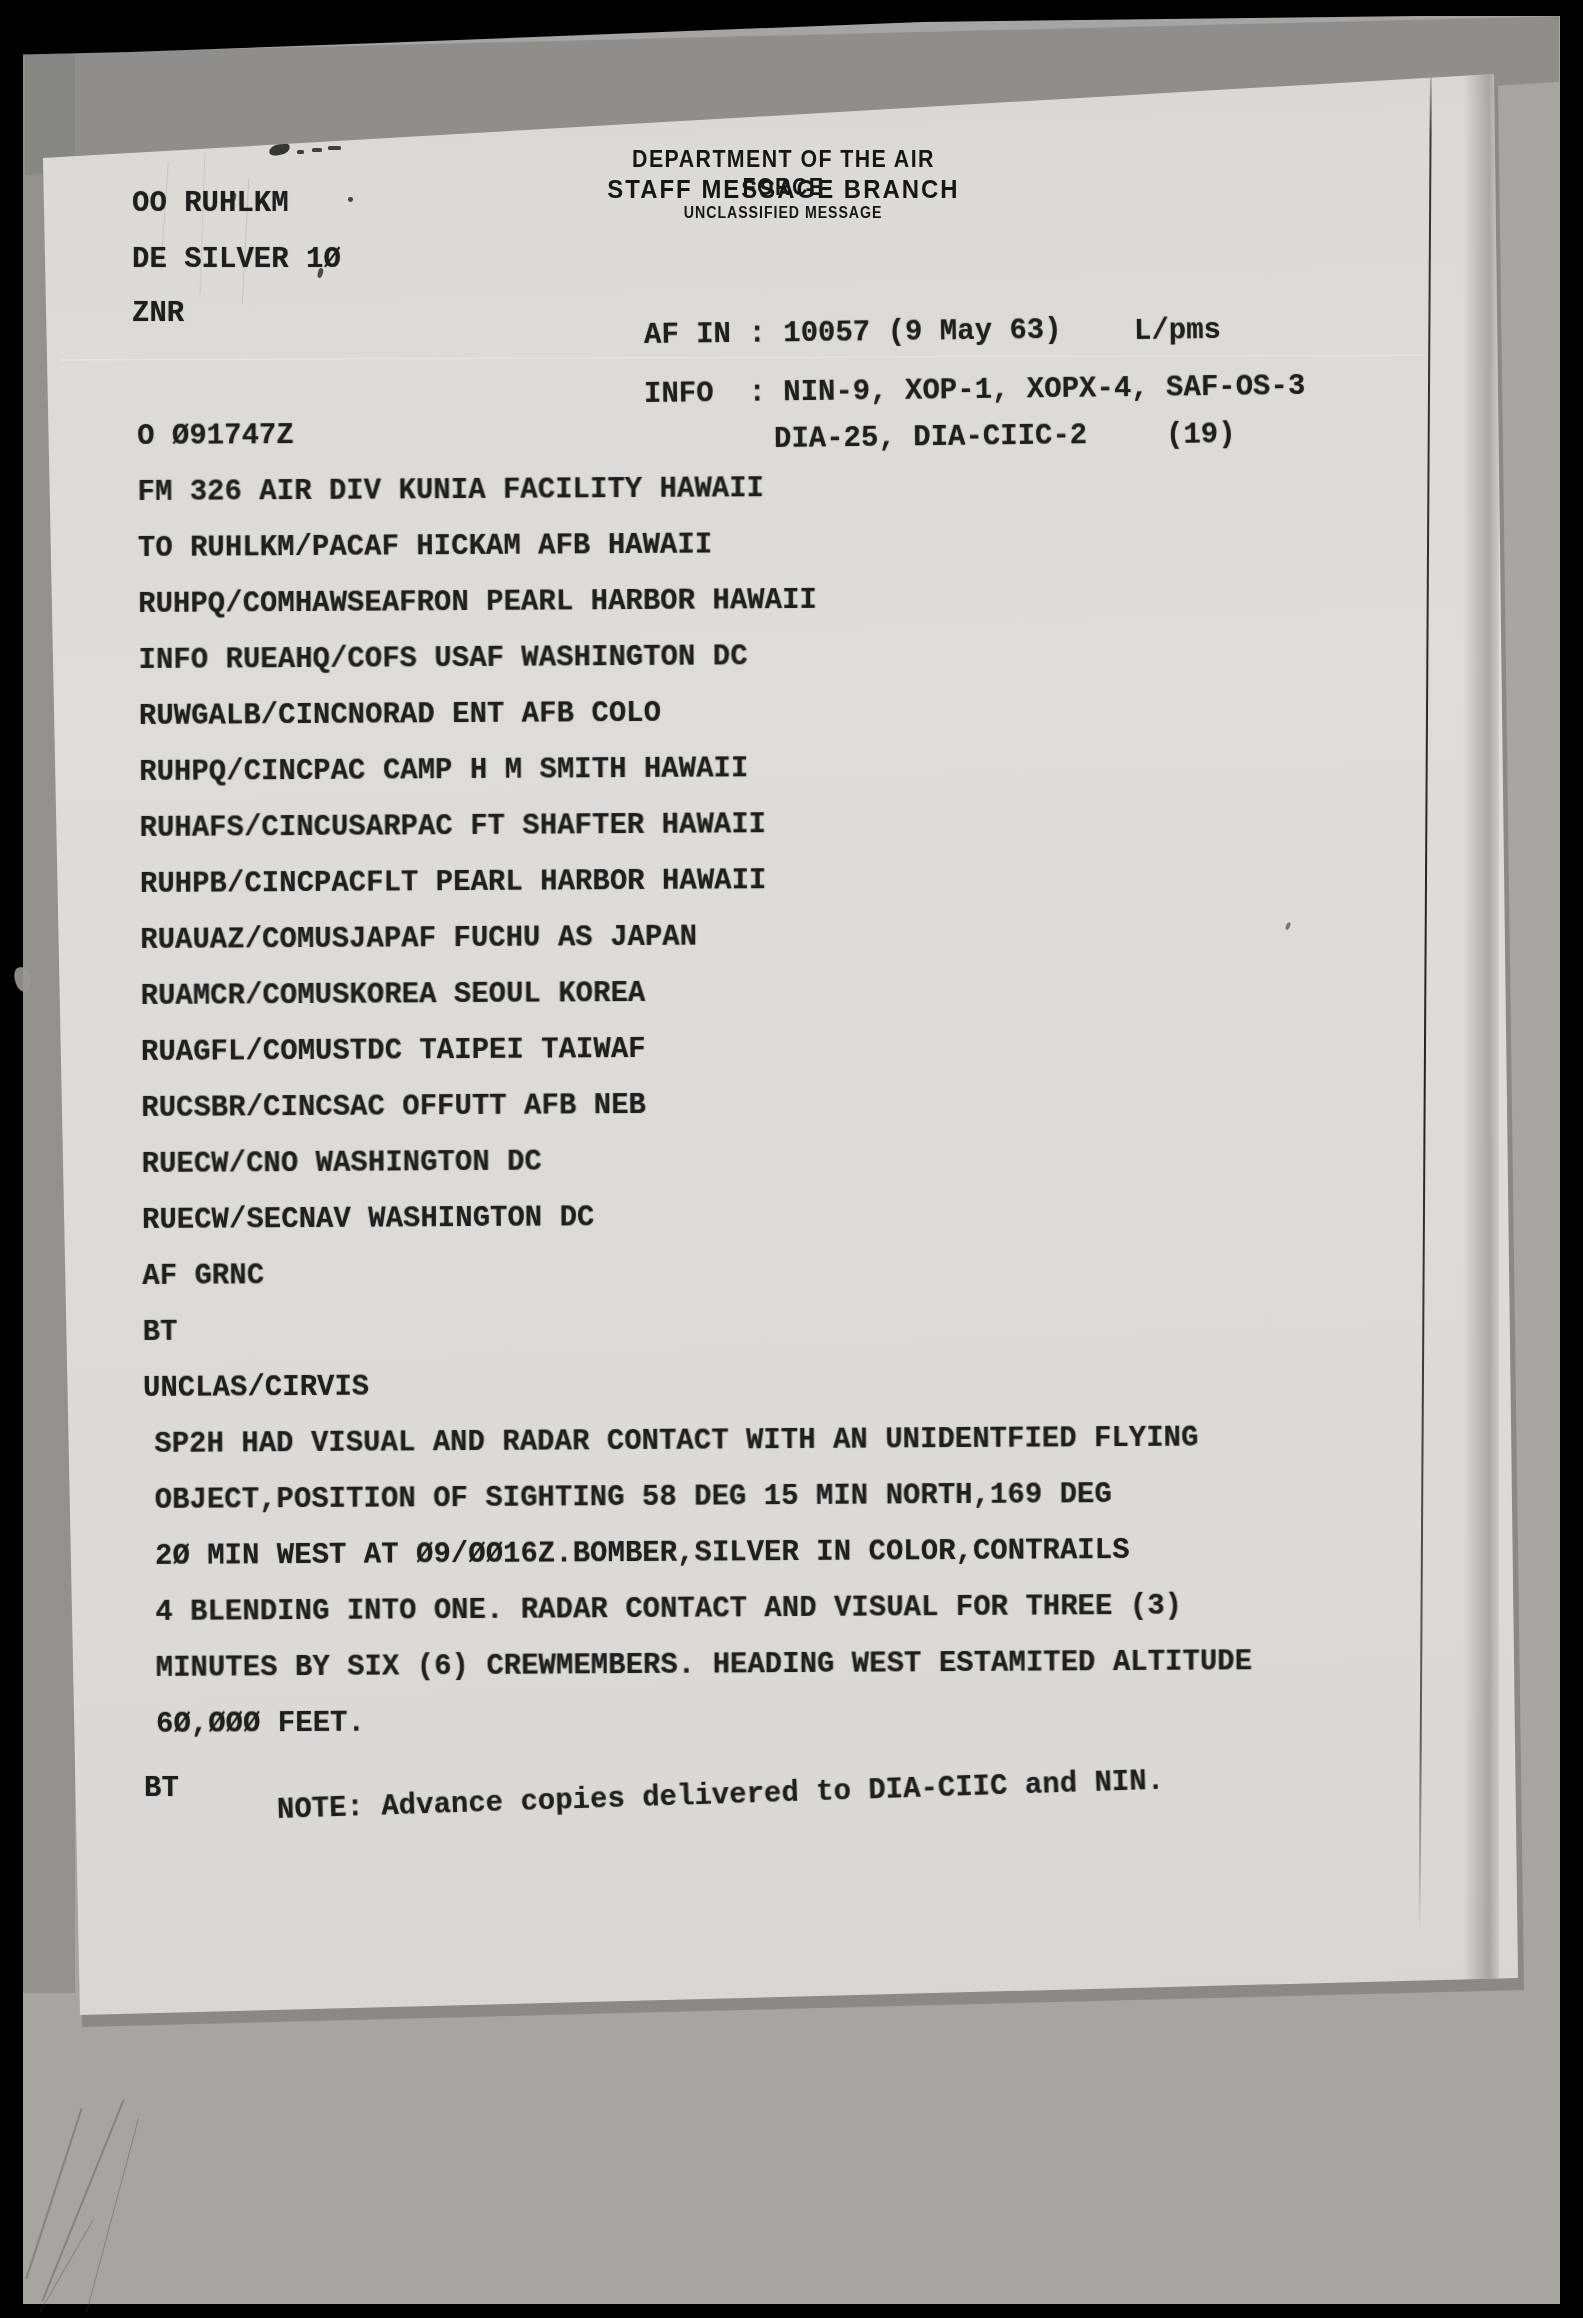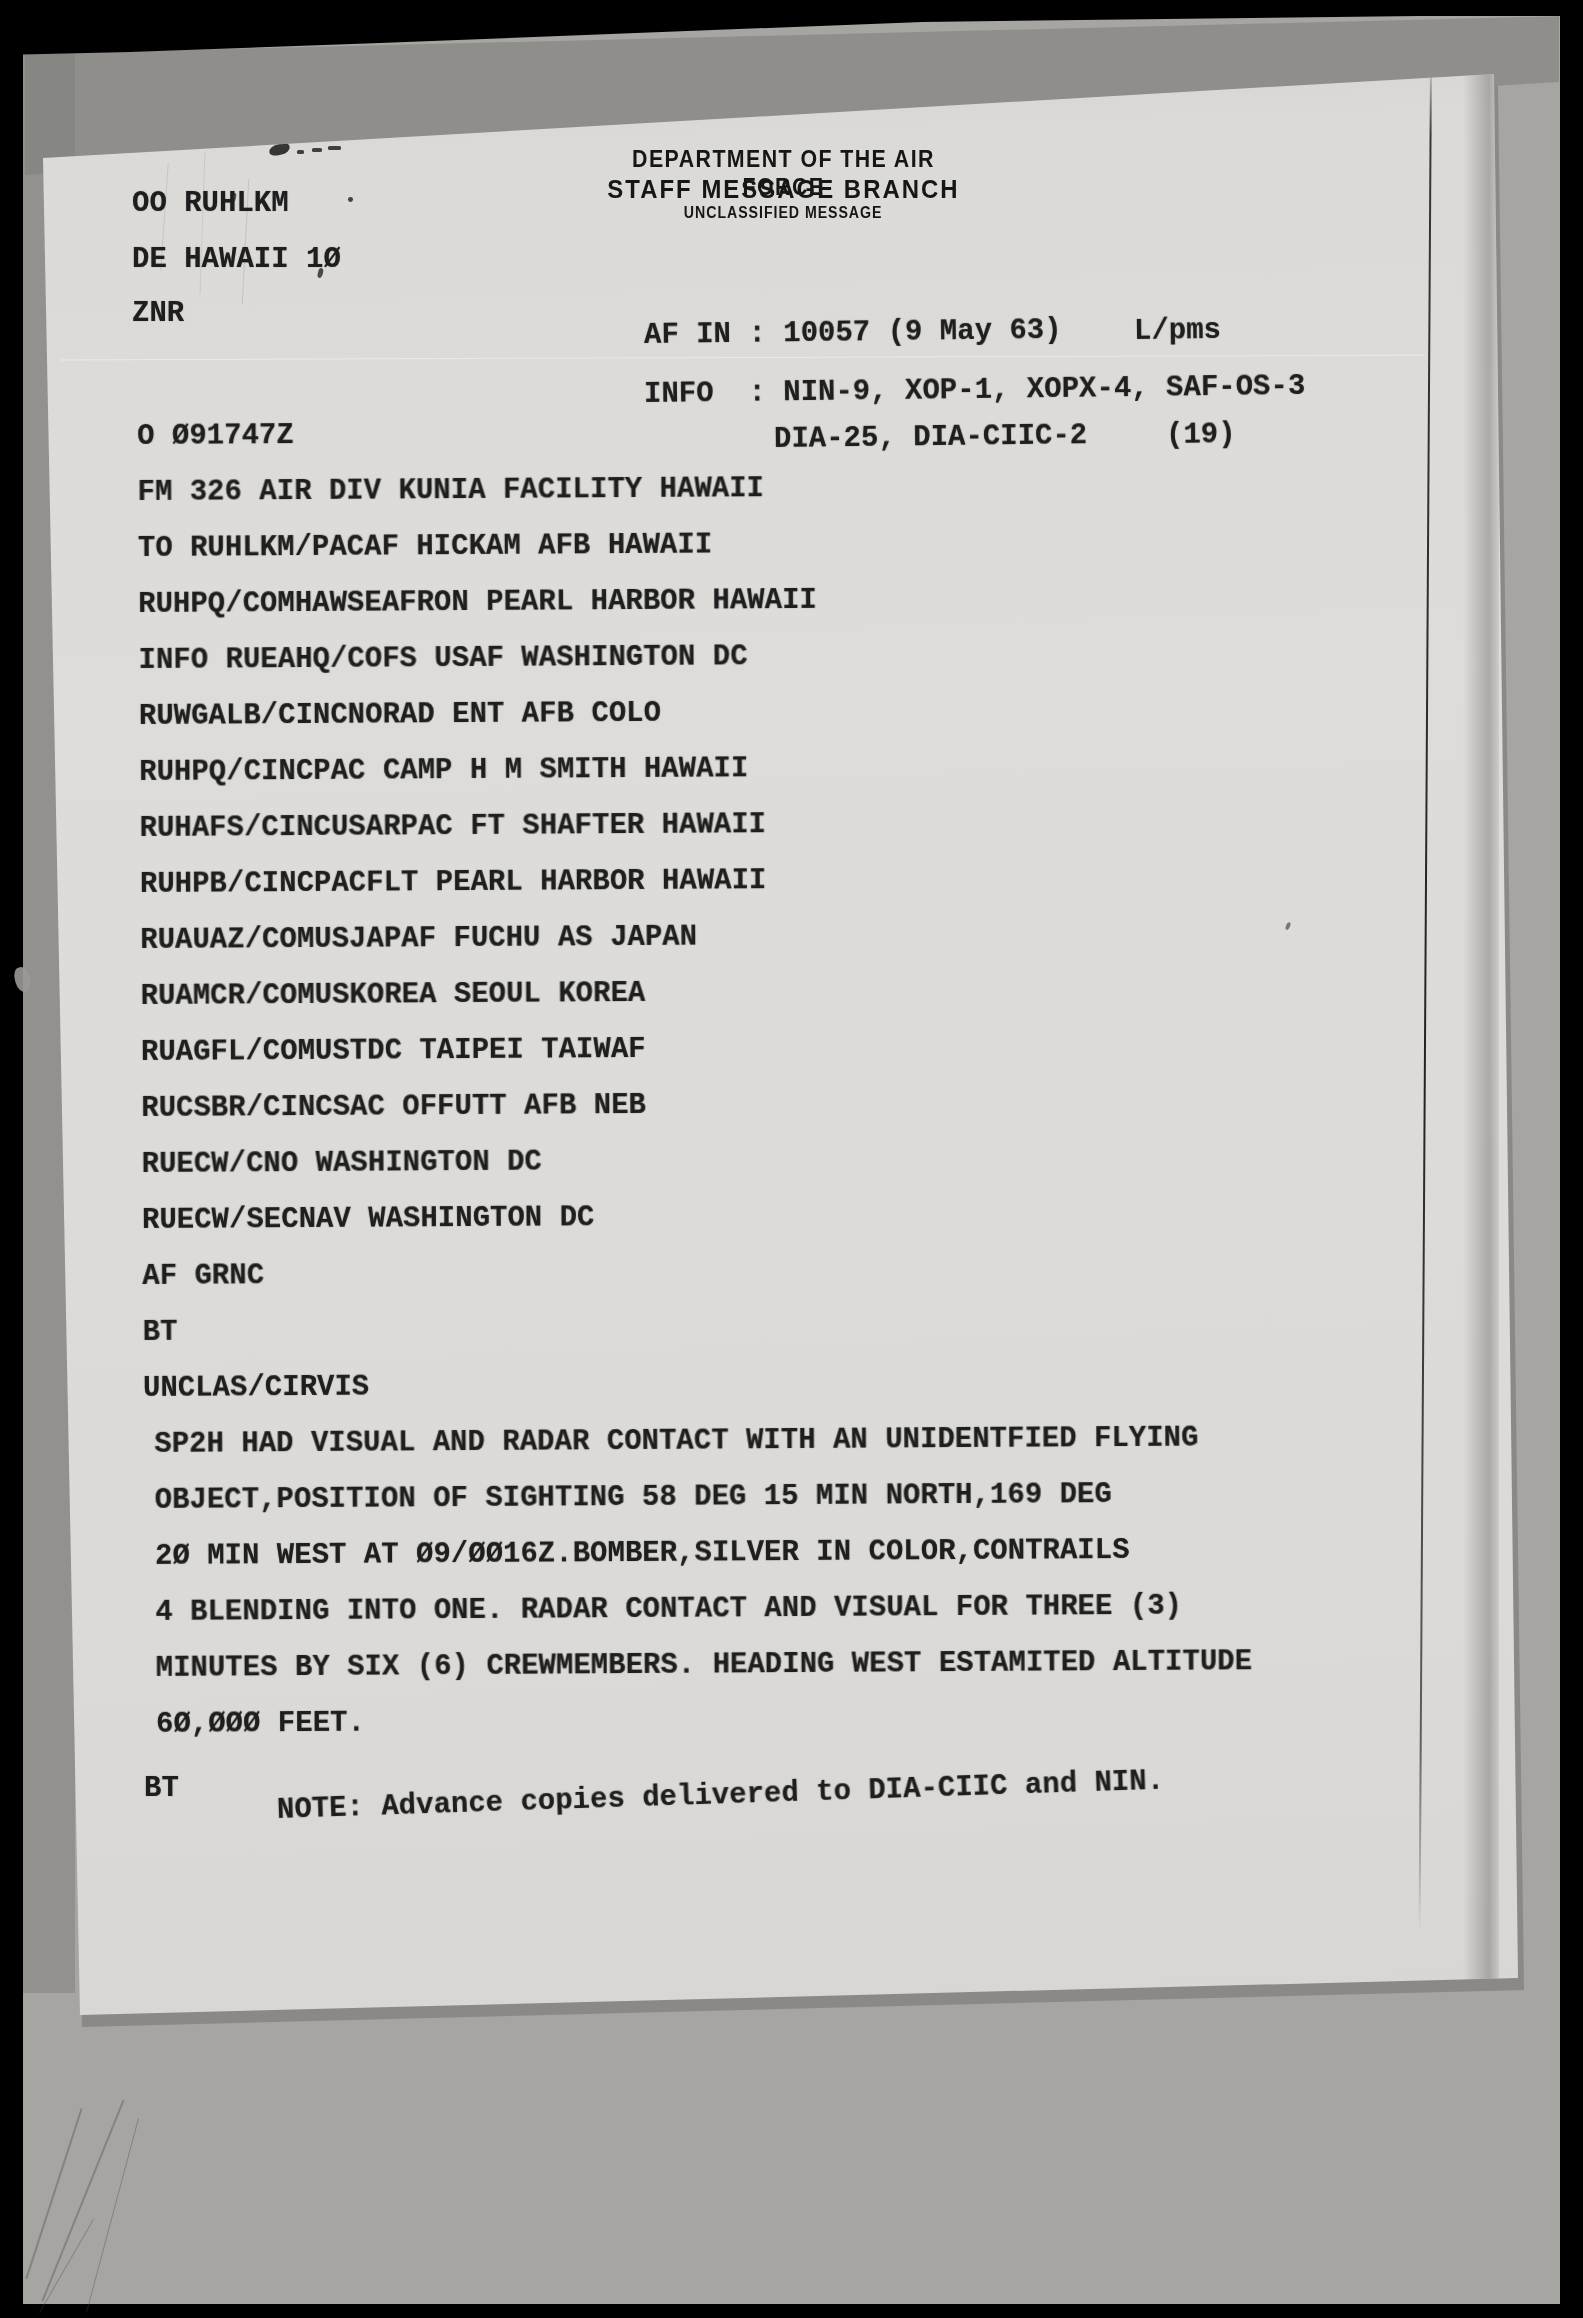--- a/index.html
+++ b/index.html
@@ -88,21 +88,21 @@
   <div class="paper">
     <div class="right-shade"></div>
     <div class="crease"></div>
     <div class="hairline"></div>
 
     <div class="stamp stamp-dept"><span>DEPARTMENT OF THE AIR FORCE</span></div>
     <div class="stamp stamp-branch"><span>STAFF MESSAGE BRANCH</span></div>
     <div class="stamp stamp-class"><span>UNCLASSIFIED MESSAGE</span></div>
 
     <div class="tw r-precedence">OO RUHLKM</div>
-    <div class="tw r-origin">DE HAWAII 1Ø</div>
+    <div class="tw r-origin">DE SILVER 1Ø</div>
     <div class="tw r-znr">ZNR</div>
 
     <div class="tw reg reg-afin">AF IN : 10057 (9 May 63)</div>
     <div class="tw reg reg-op">L/pms</div>
     <div class="tw reg reg-info">INFO  : NIN-9, XOP-1, XOPX-4, SAF-OS-3</div>
     <div class="tw reg reg-info2">DIA-25, DIA-CIIC-2</div>
     <div class="tw reg reg-count">(19)</div>
 
     <div class="msg">
       <div class="tline">O Ø91747Z</div>

